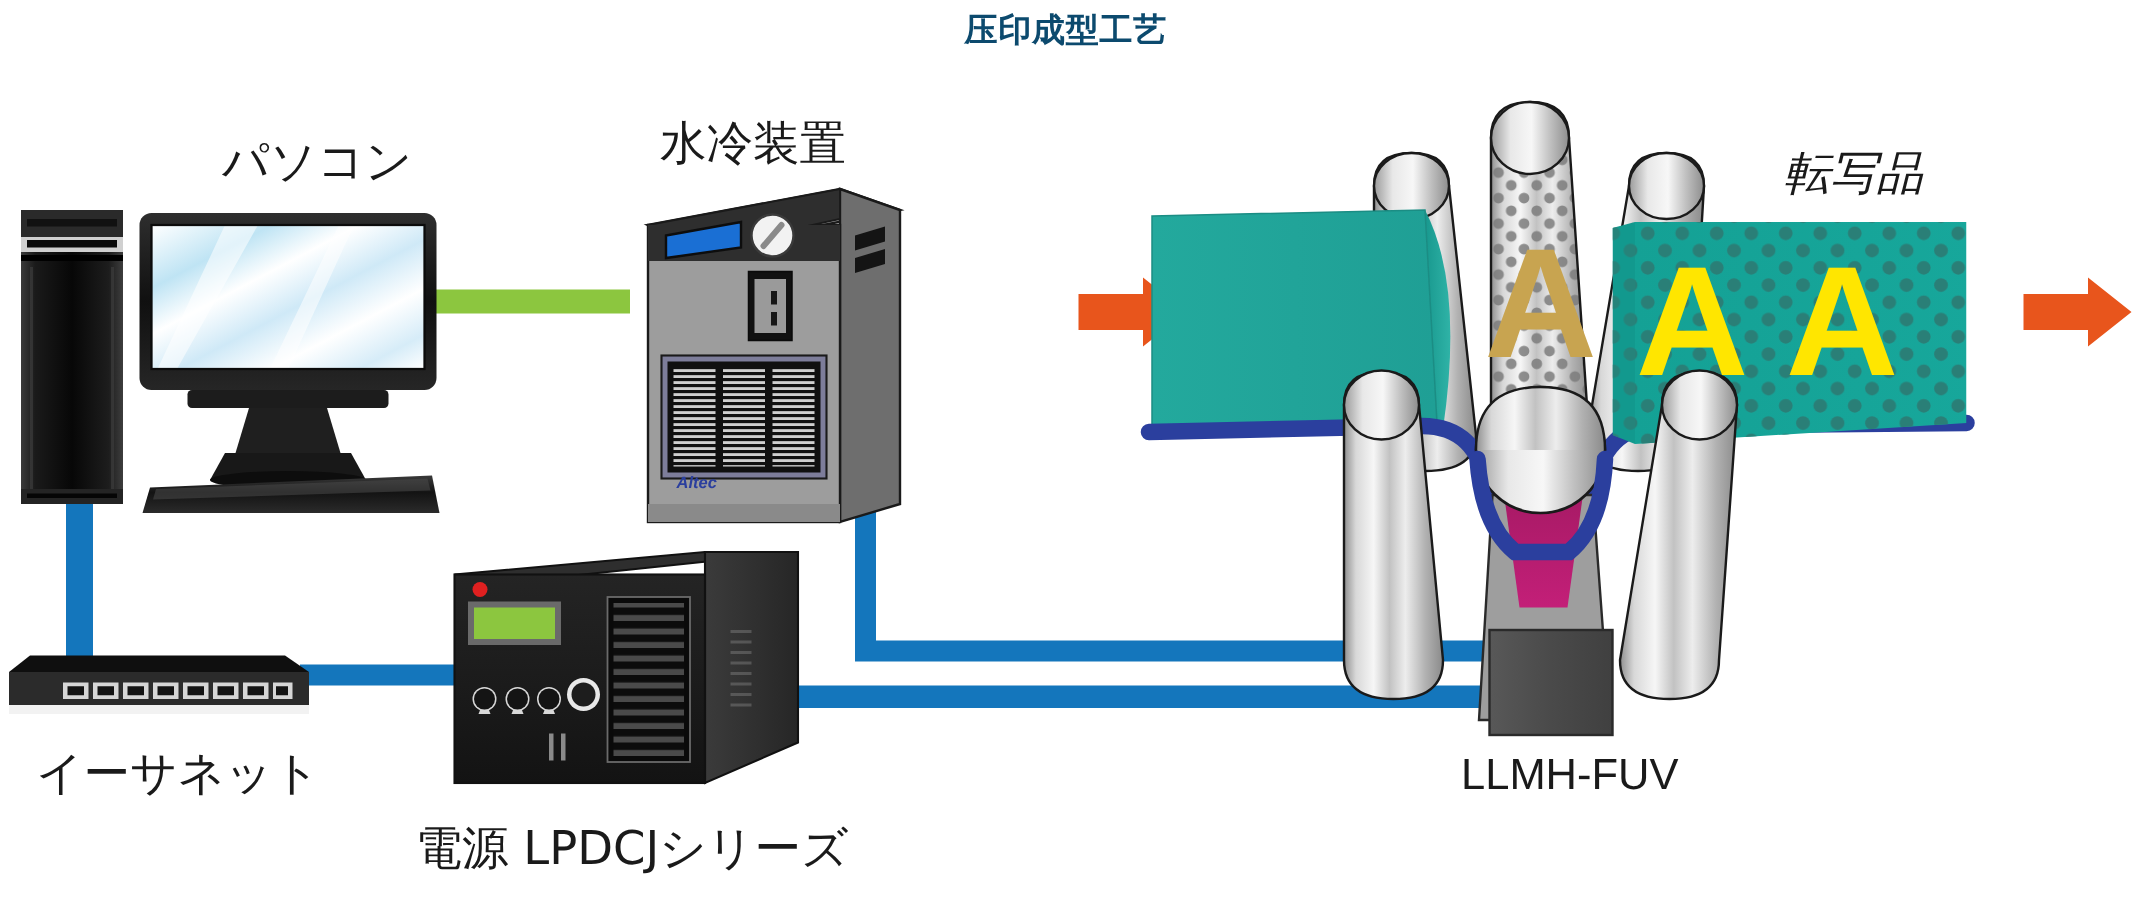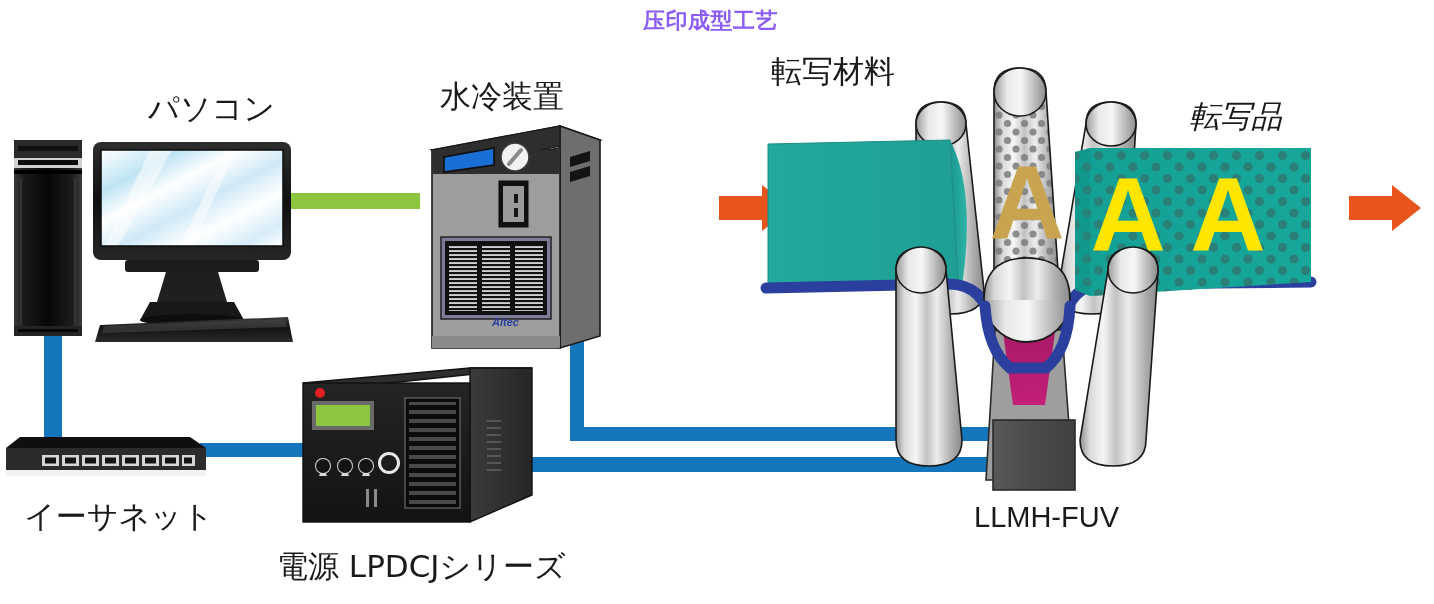--- a/index.html
+++ b/index.html
@@ -24,21 +24,21 @@
   .lbl {
     position: absolute;
     color: #1a1a1a;
     white-space: nowrap;
     line-height: 1.18;
     font-weight: 400;
   }
   .lbl-jp { font-family: "DejaVu Sans", "Liberation Sans", sans-serif; }
   .title-lbl {
     font-size: 22px;
-    color: #8b5cf6;
+    color: #0c4a6e;
     letter-spacing: 0.5px;
     font-weight: 600;
   }
   .big-lbl { font-size: 31px; }
   .mid-lbl { font-size: 29px; }
   svg { display: block; }
   .svg-layer {
     position: absolute;
     left: 0; top: 0;
     width: 1434px;
@@ -386,20 +386,19 @@
   <div class="lbl lbl-jp big-lbl" style="left:148px; top:90px;">パソコン</div>
 
   <div class="lbl lbl-jp big-lbl" style="left:440px; top:78px;">水冷装置</div>
 
   <div class="lbl lbl-jp big-lbl" style="left:24px; top:498px;">イーサネット</div>
 
   <div class="lbl lbl-jp big-lbl" style="left:277px; top:548px;">電源 LPDCJシリーズ</div>
 
   <div class="lbl mid-lbl" style="left:962px; top:500px;margin-left:12px;">LLMH-FUV</div>
 
-  <div class="lbl lbl-jp big-lbl" style="left:771px; top:53px;">転写材料</div>
 
 
   <div class="lbl lbl-jp big-lbl" style="left:1189px; top:98px;font-style:italic;">転写品</div>
 
-  <div class="lbl" style="left:451px; top:316px; font-size:11px; font-style:italic; font-weight:bold; color:#2b3f9e;margin-left:41px;">Altec</div>
+  <div class="lbl" style="left:451px; top:316px; font-size:11px; font-style:italic; font-weight:bold; color:#2b3f9e;">Altec</div>
 
 </div>
 
 </body></html>

